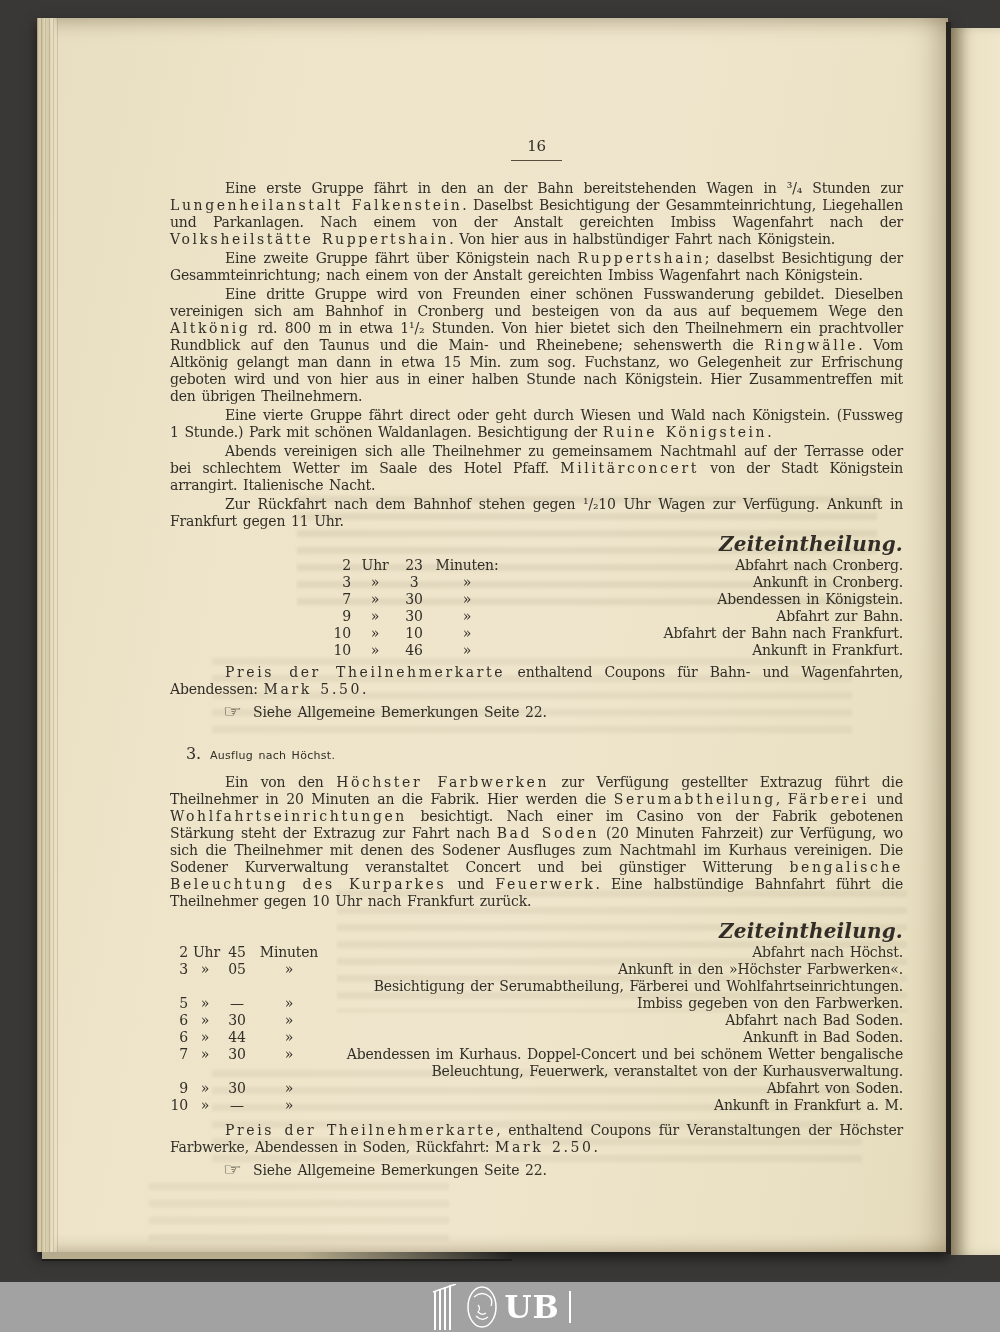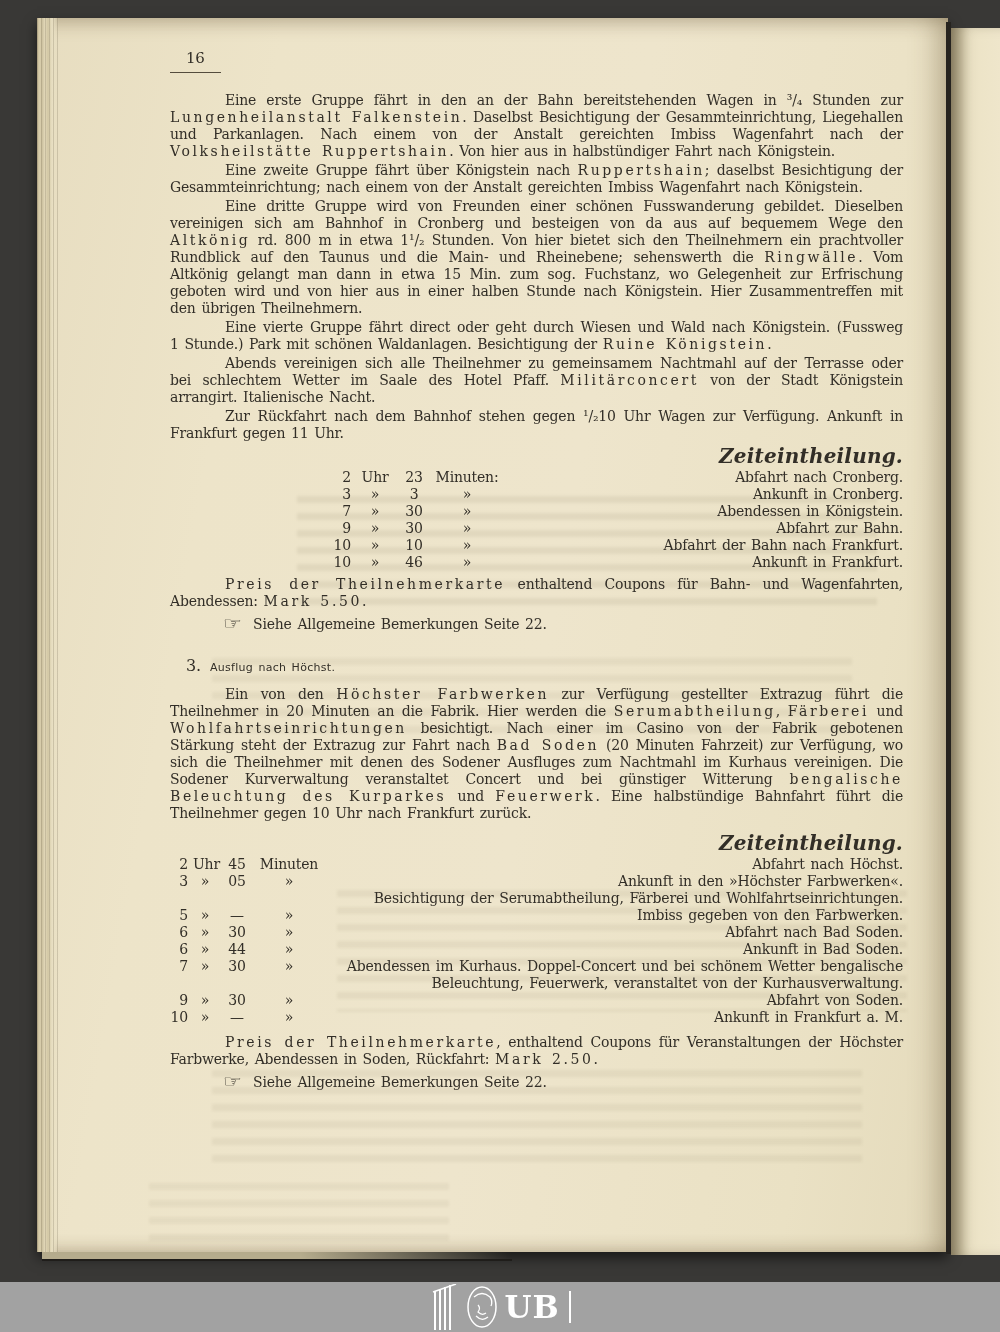--- a/index.html
+++ b/index.html
@@ -22,21 +22,21 @@
   .page2{position:absolute;left:951px;top:28px;width:49px;height:1227px;
         background:linear-gradient(90deg,#d9cea9,#ece3c6 40%,#efe6cb);
         box-shadow:inset 16px 0 16px -8px rgba(50,38,20,.55);}
   .crease{position:absolute;left:946px;top:22px;width:5px;height:1232px;background:#26231f;}
   
   .ghost{position:absolute;filter:blur(1.4px);opacity:.5;pointer-events:none;
         background:repeating-linear-gradient(to bottom,rgba(122,114,86,.22) 0 7px,rgba(122,114,86,0) 7px 17px);}
   
   .textcol{position:absolute;left:133px;top:0;width:733px;z-index:2;
         font-size:14px;line-height:17px;letter-spacing:-.2px;word-spacing:1.5px;}
-  .pageno-wrap{margin-top:32px;height:24px;}
+  .pageno-wrap{margin-top:120px;text-align:center;height:24px;}
   .pageno{display:inline-block;font-size:15px;padding:0 16px 5px;
         border-bottom:1.6px solid rgba(68,60,46,.9);}
   .para{margin:0 0 2px;text-align:justify;text-indent:55px;}
   .sp{letter-spacing:2.6px;}
   .sched-h{margin:6px 0 4px;text-align:right;font-weight:bold;font-size:20px;letter-spacing:.2px;font-style:italic;}
   .ttable{margin:0;}
   .t1{margin-left:155px;}
   .trow{display:grid;column-gap:5px;}
   .t1 .trow{grid-template-columns:26px 38px 30px 66px 1fr;}
   .t2 .trow{grid-template-columns:18px 24px 30px 64px 1fr;}

